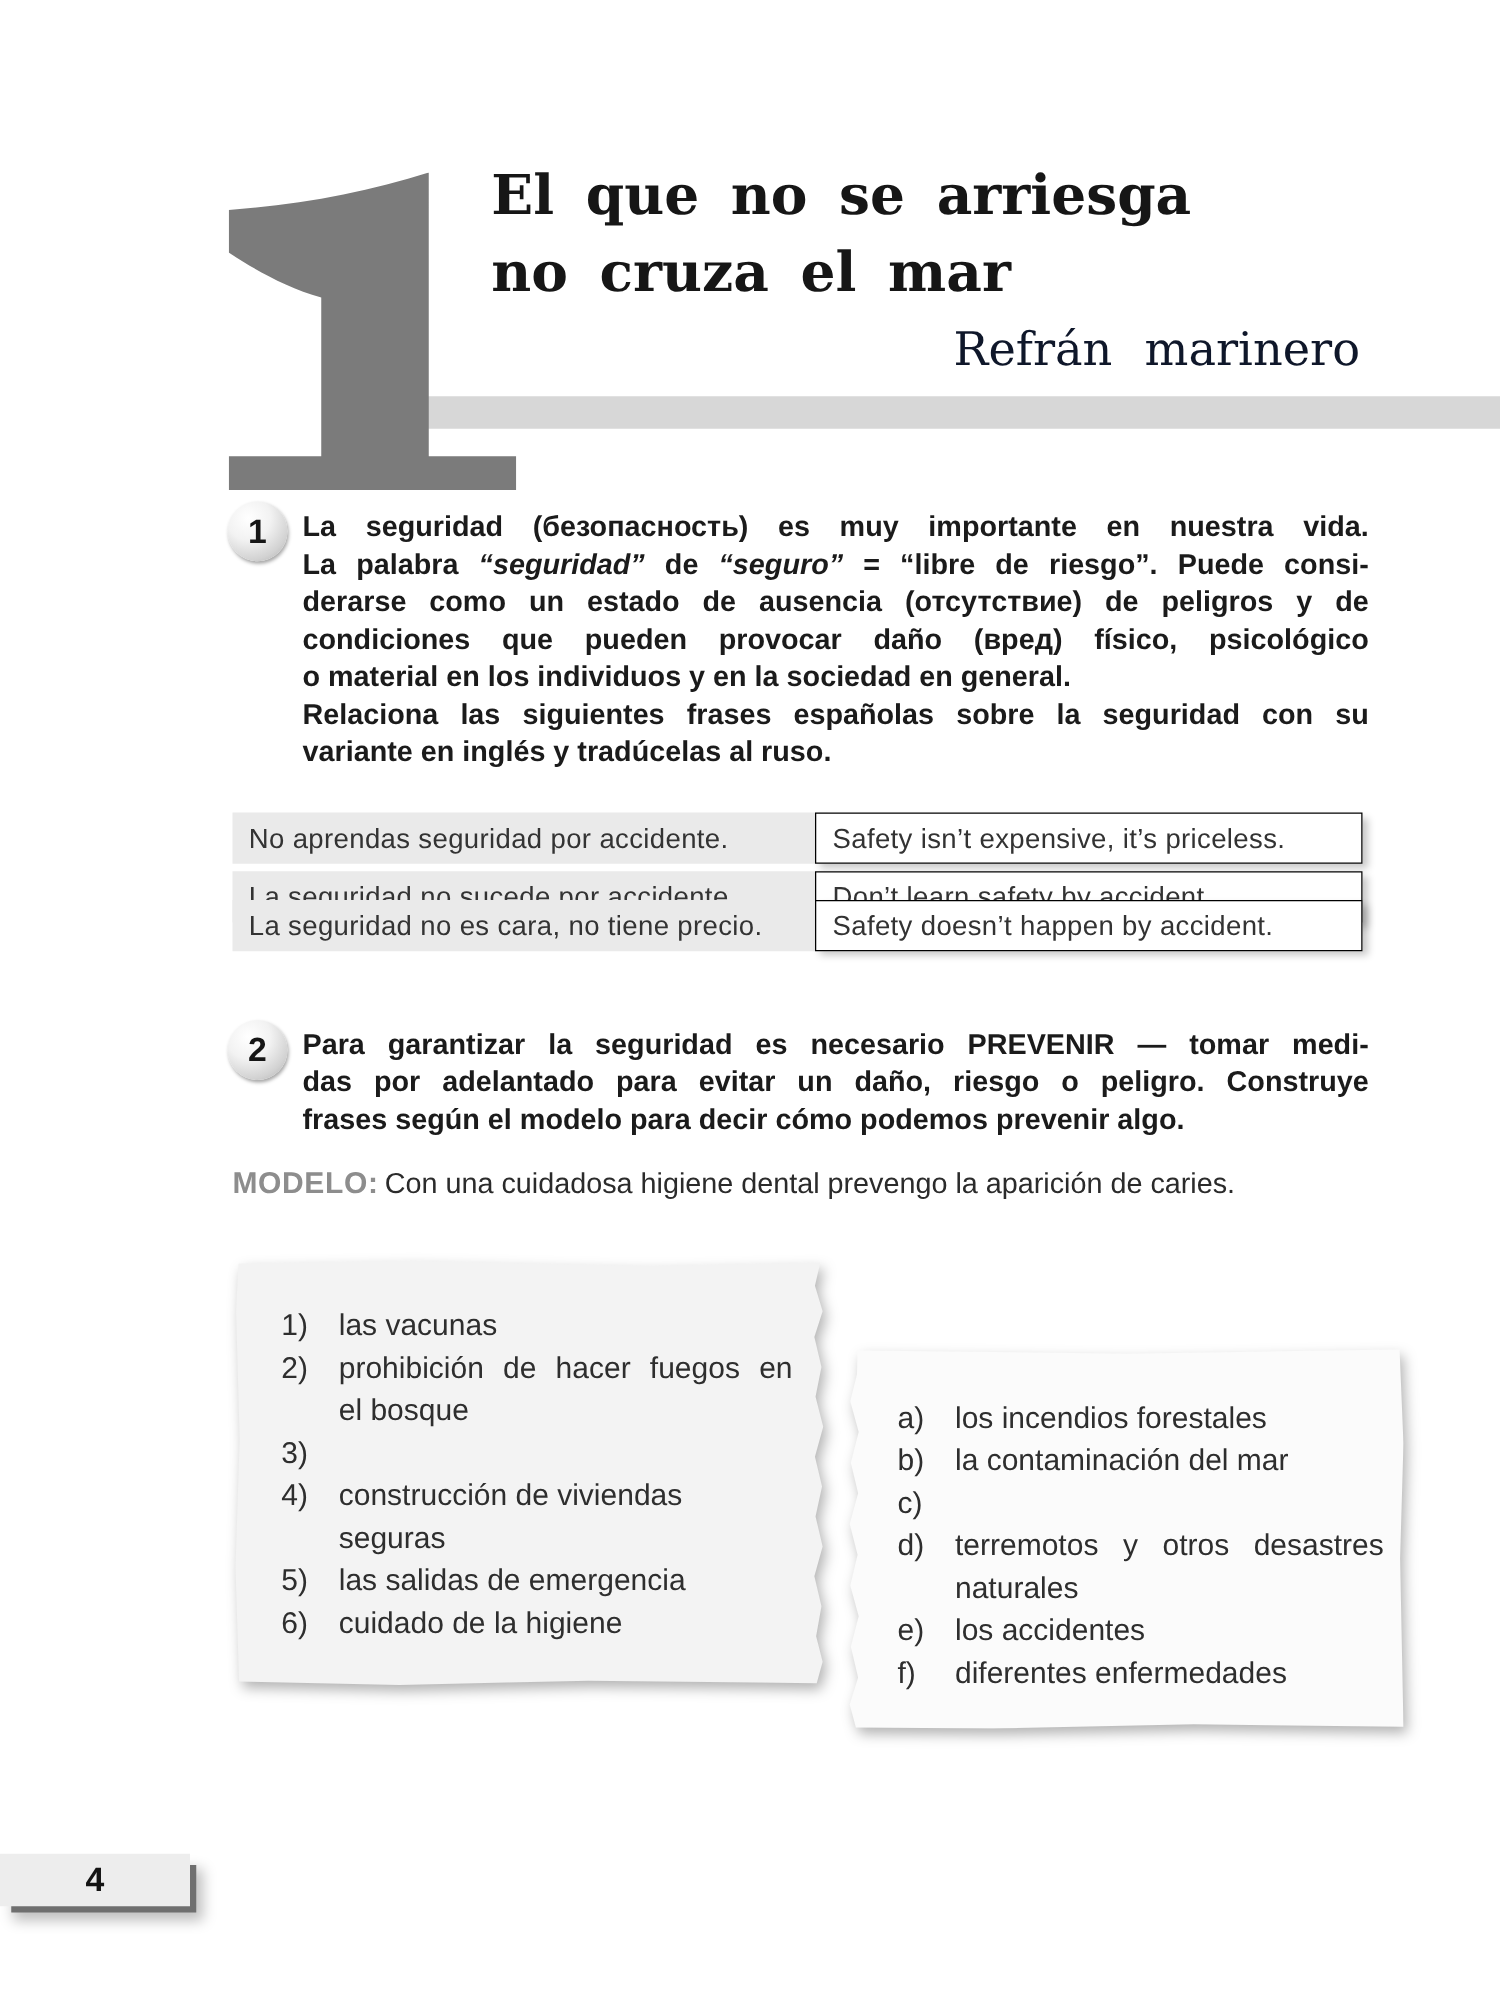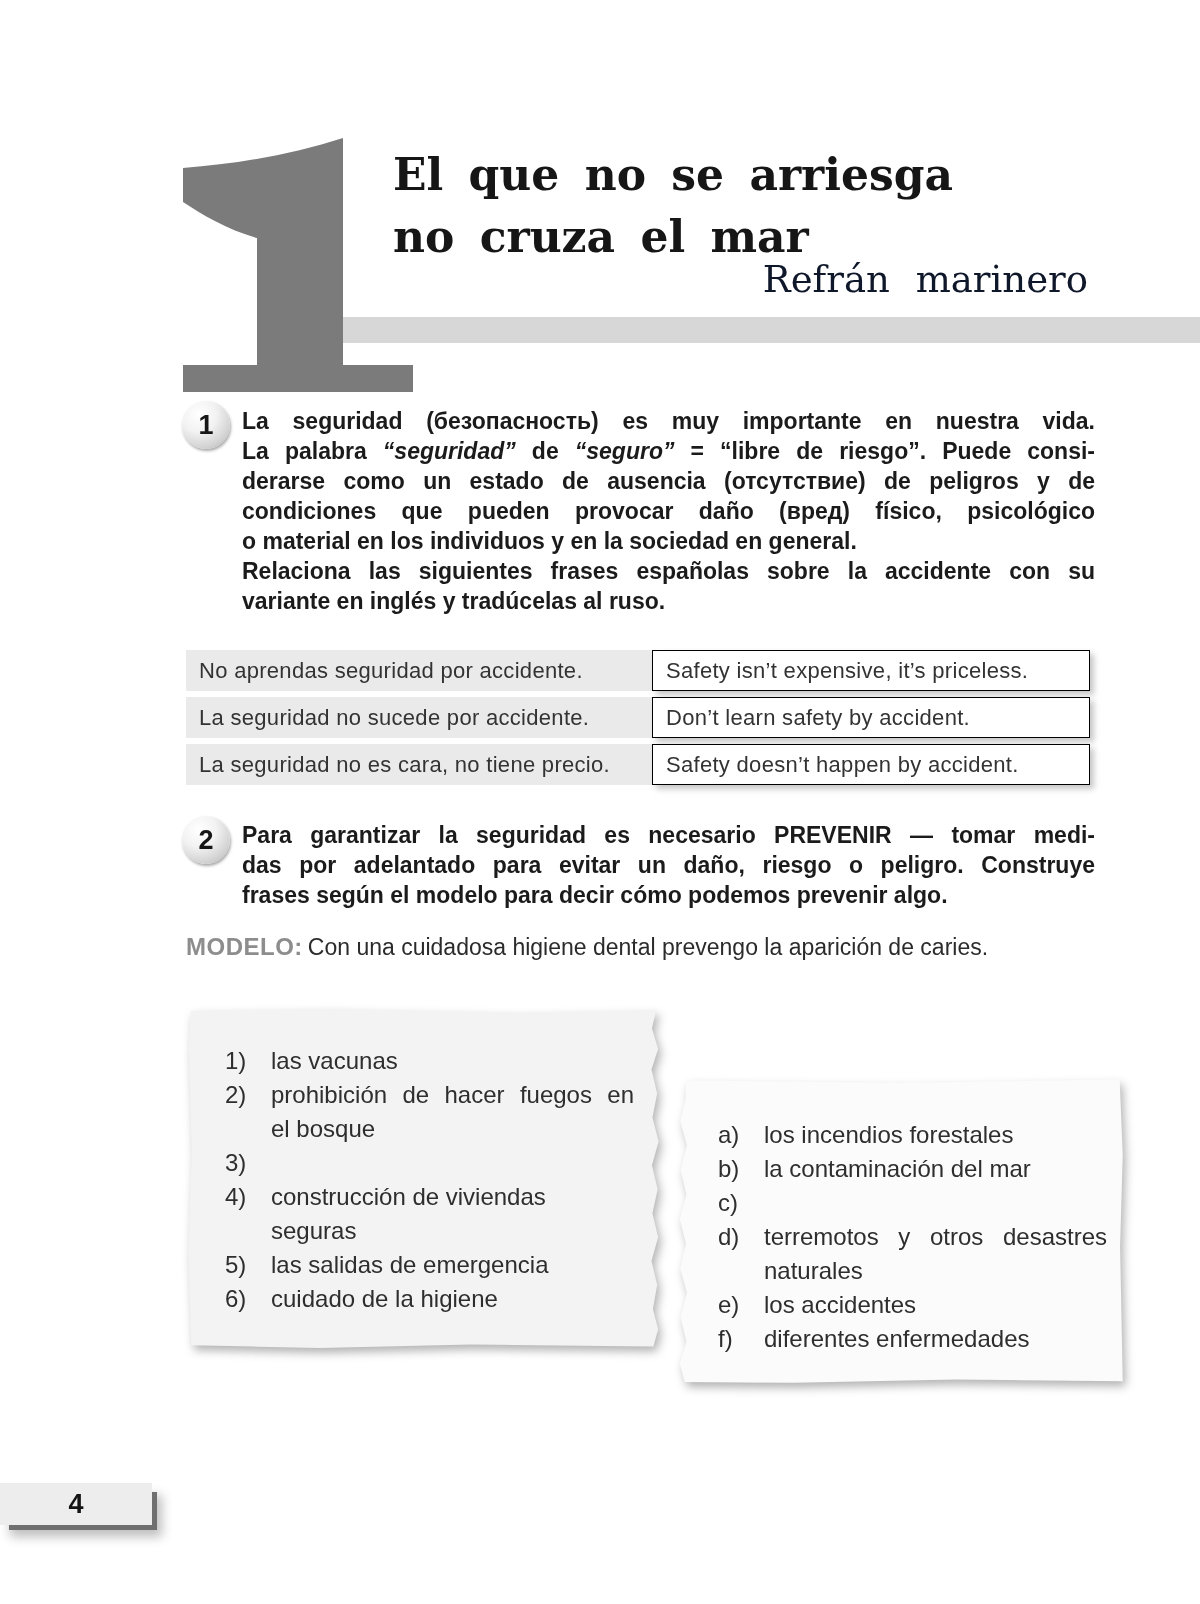--- a/index.html
+++ b/index.html
@@ -17,21 +17,21 @@
     position:absolute;left:322px;top:317px;width:878px;height:26px;
     background:#d7d7d7;z-index:1;
   }
   .numeral{
     position:absolute;left:183px;top:138px;width:230px;height:254px;z-index:2;
   }
   .chapter-title{
     position:absolute;left:393px;top:126px;z-index:2;
     font-family:"DejaVu Serif",serif;
     font-size:44px;line-height:62px;font-weight:bold;
-    color:#161616;word-spacing:10px;letter-spacing:0px;white-space:nowrap;margin-top:18px;
+    color:#161616;word-spacing:10px;letter-spacing:0px;white-space:nowrap;
   }
   .chapter-subtitle{
     position:absolute;right:112px;top:258px;z-index:2;
     font-family:"DejaVu Serif",serif;
     font-size:37px;color:#0f172a;word-spacing:14px;white-space:nowrap;
   }
 
   
   .badge{
     position:absolute;width:48px;height:48px;border-radius:50%;
@@ -59,21 +59,21 @@
   .cell{
     position:absolute;top:0;height:41px;display:flex;align-items:center;
     font-size:22px;color:#333333;letter-spacing:.3px;
   }
   .cell-es{left:0;width:476px;background:#eaeaea;padding-left:13px;box-sizing:border-box;}
   .cell-en{
     left:466px;width:438px;background:#ffffff;
     border:1px solid #000000;box-shadow:4px 4px 6px rgba(0,0,0,.22);
     padding-left:13px;box-sizing:border-box;
   }
-  #trow0{top:650px;} #trow1{top:697px;} #trow2{top:744px;padding-left:13px;}
+  #trow0{top:650px;} #trow1{top:697px;} #trow2{top:720px;padding-left:13px;}
 
   
   .modelo{position:absolute;left:186px;top:933px;width:920px;font-size:23px;color:#2b2b2b;}
   .modelo-label{font-weight:bold;font-size:24px;color:#8d8d8d;letter-spacing:.5px;margin-right:5px;}
 
   
   .torn-wrap{position:absolute;filter:drop-shadow(3px 5px 5px rgba(0,0,0,.30));}
   .torn{
     width:100%;height:100%;box-sizing:border-box;
     font-size:24px;line-height:34px;color:#2e2e2e;
@@ -123,21 +123,21 @@
   <div class="chapter-subtitle">Refrán marinero</div>
 
   <div class="badge" id="badge1">1</div>
 
   <div class="ex-text" id="ex1-text">
     <div class="j">La seguridad (безопасность) es muy importante en nuestra vida.</div>
     <div class="j"><span>La palabra </span><span class="qi">“seguridad”</span><span> de </span><span class="qi">“seguro”</span><span> = “libre de riesgo”. Puede consi-</span></div>
     <div class="j">derarse como un estado de ausencia (отсутствие) de peligros y de</div>
     <div class="j">condiciones que pueden provocar daño (вред) físico, psicológico</div>
     <div class="l">o material en los individuos y en la sociedad en general.</div>
-    <div class="j">Relaciona las siguientes frases españolas sobre la accidente con su</div>
+    <div class="j">Relaciona las siguientes frases españolas sobre la seguridad con su</div>
     <div class="l">variante en inglés y tradúcelas al ruso.</div>
   </div>
 
   <div>
     <div class="trow" id="trow0">
       <div class="cell cell-es">No aprendas seguridad por accidente.</div>
       <div class="cell cell-en">Safety isn’t expensive, it’s priceless.</div>
     </div>
     <div class="trow" id="trow1">
       <div class="cell cell-es">La seguridad no sucede por accidente.</div>

